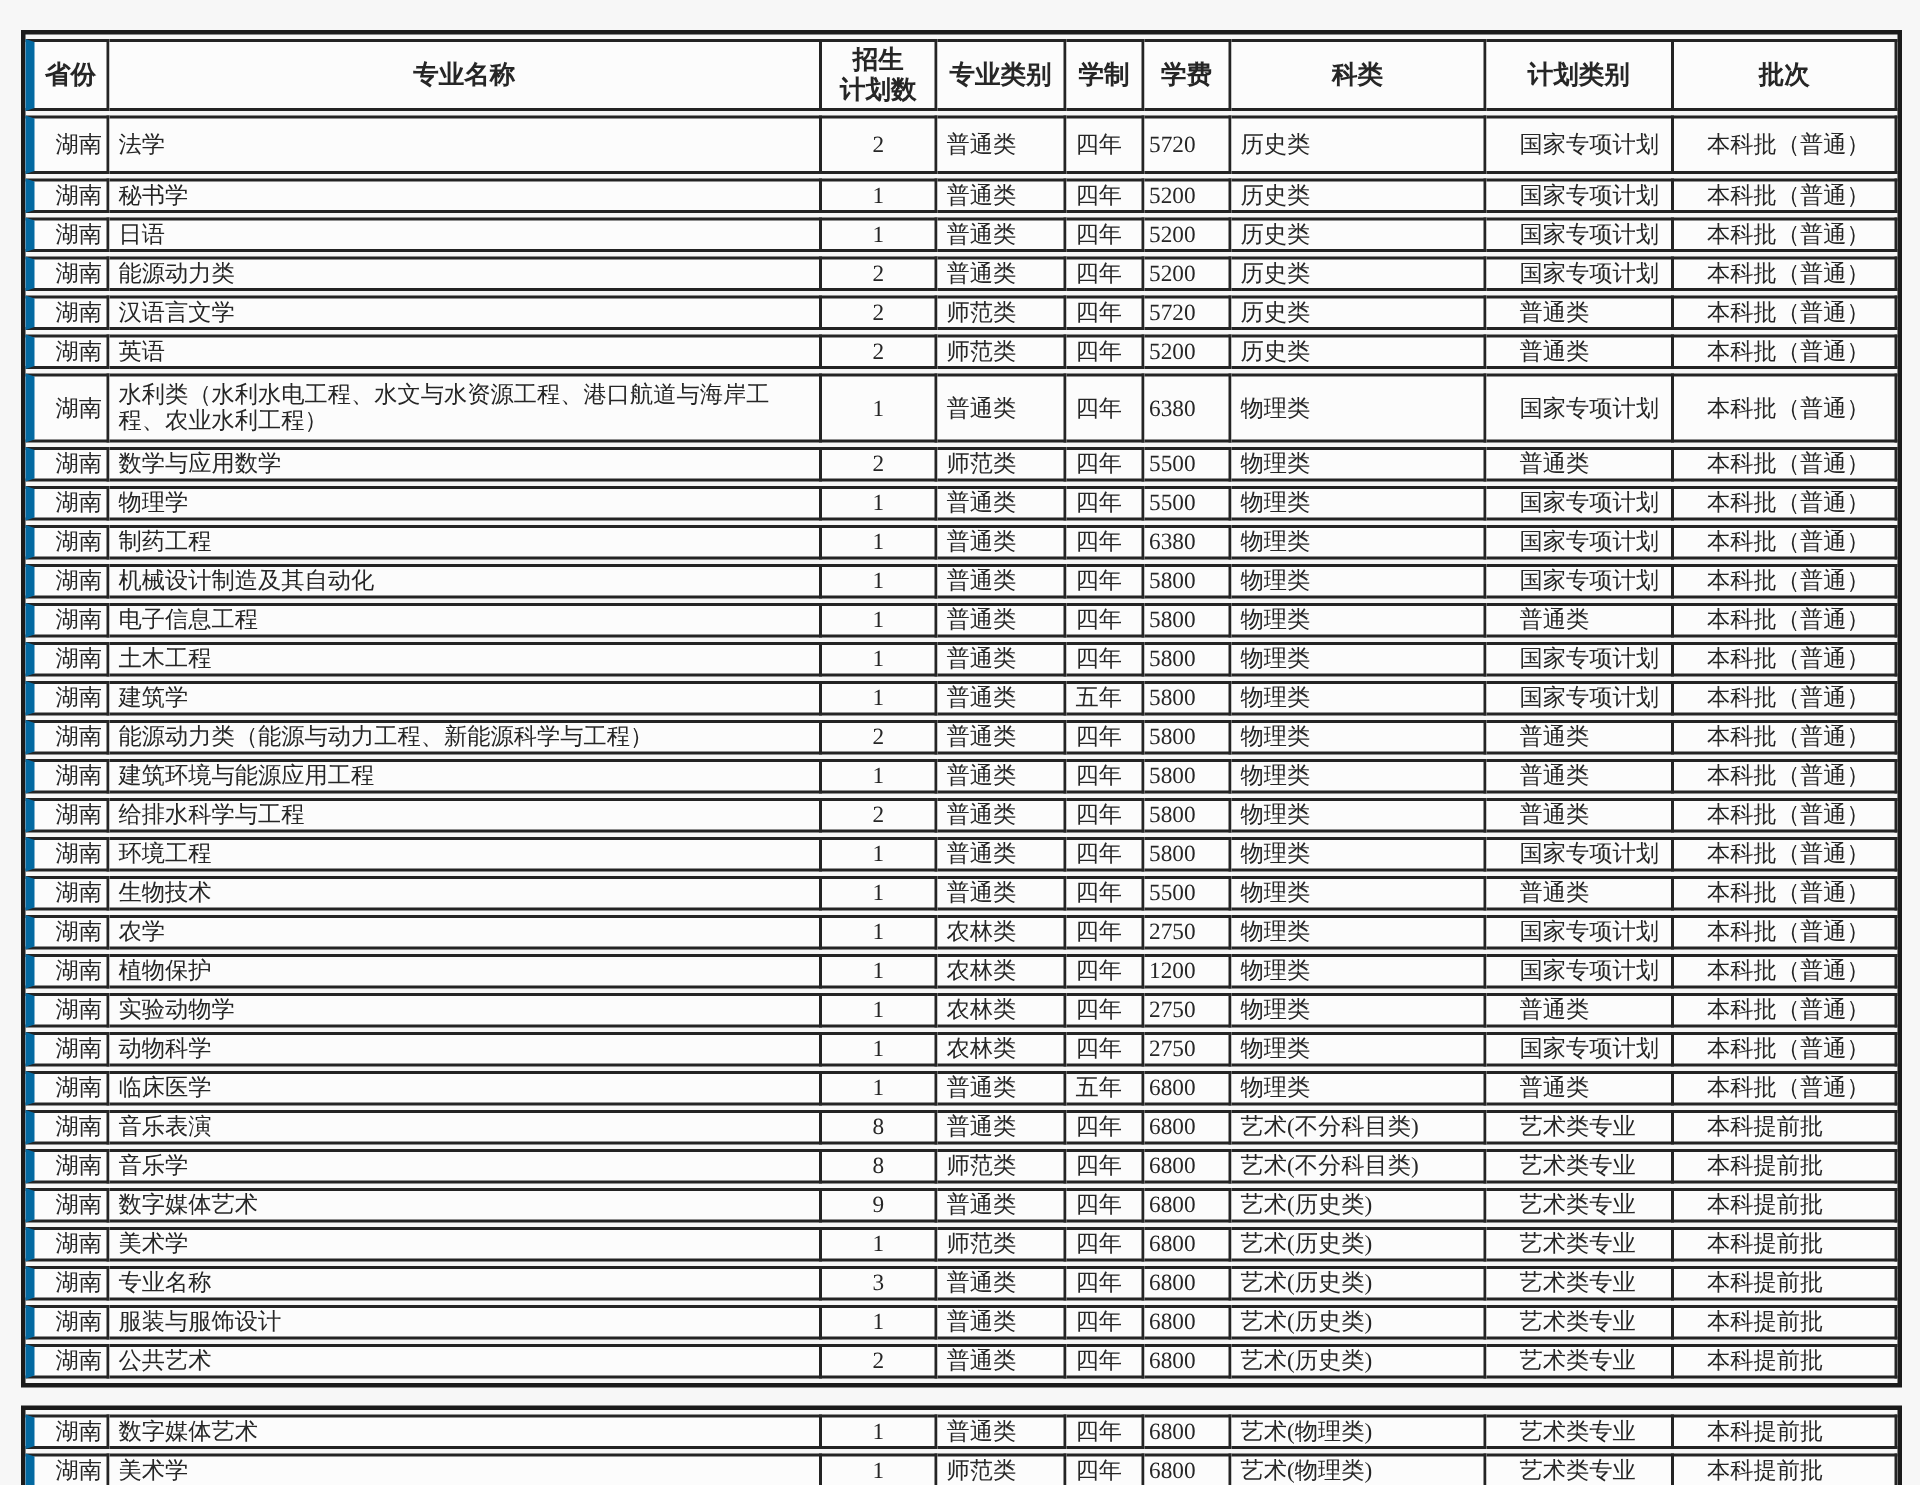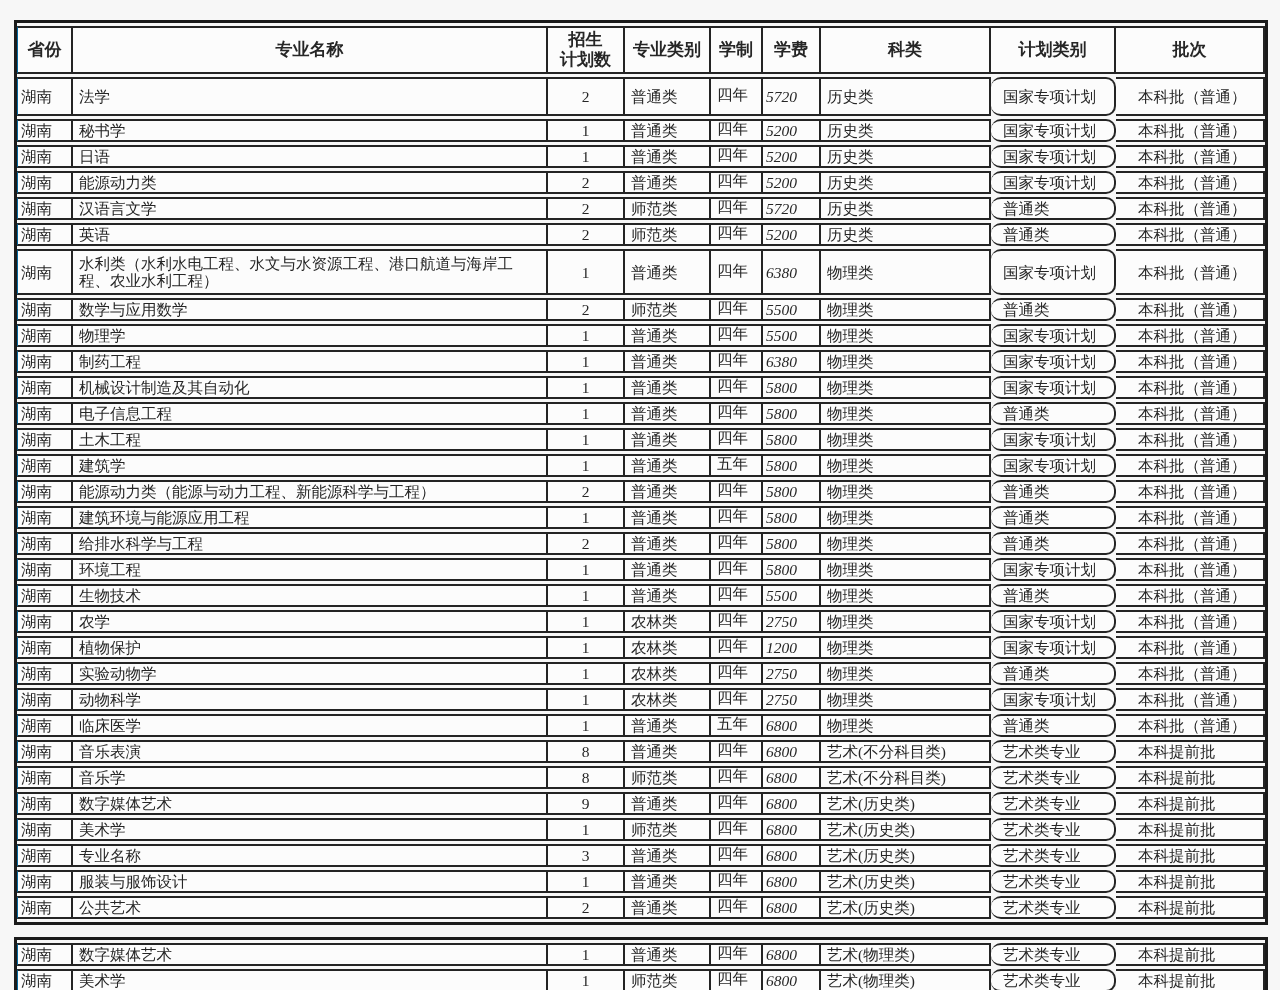--- a/index.html
+++ b/index.html
@@ -20,43 +20,43 @@
     background:transparent;
   }
   table.grid th, table.grid td{
     border-top:2px solid #242424;
     border-bottom:2px solid #242424;
     border-right:2px solid #242424;
     border-left:0;
     background:#fcfcfc;
     overflow:hidden;
   }
-  table.grid th:first-child, table.grid td:first-child{border-left:1px solid #0369a1;}
+  table.grid th:first-child, table.grid td:first-child{border-left:6px solid #0369a1;}
   table.grid th{
     font-size:17px;
     font-weight:bold;
     line-height:20px;
     text-align:center;
     padding:2px 3px;
     white-space:pre-line;
   }
   table.grid td{
     font-size:15.5px;
     line-height:17px;
     padding:1px 3px;
     text-align:left;
   }
-  table.grid td:nth-child(1){text-align:left;}
+  table.grid td:nth-child(1){text-align:right;}
   table.grid td:nth-child(2){padding-left:6px;}
   table.grid td:nth-child(3){text-align:center;}
   table.grid td:nth-child(4){padding-left:6px;}
-  table.grid td:nth-child(5){padding-left:6px;font-family:Liberation Mono, monospace;}
-  table.grid td:nth-child(6){padding-left:3px;font-style:italic;}
+  table.grid td:nth-child(5){padding-left:6px;}
+  table.grid td:nth-child(6){padding-left:3px;}
   table.grid td:nth-child(7){padding-left:6px;}
-  table.grid td:nth-child(8){padding-left:12px;border-radius:10px;}
+  table.grid td:nth-child(8){padding-left:22px;}
   table.grid td:nth-child(9){padding-left:22px;}
   table.grid tr.row-tall td{padding-top:9px;padding-bottom:9px;}
   table.grid tr.row-wrap td{padding-top:4px;padding-bottom:4px;}
   #table-secondary{margin-top:12px;}
 </style>
 </head>
 <body>
 
 <div class="page">
   <table class="grid" id="table-main">

